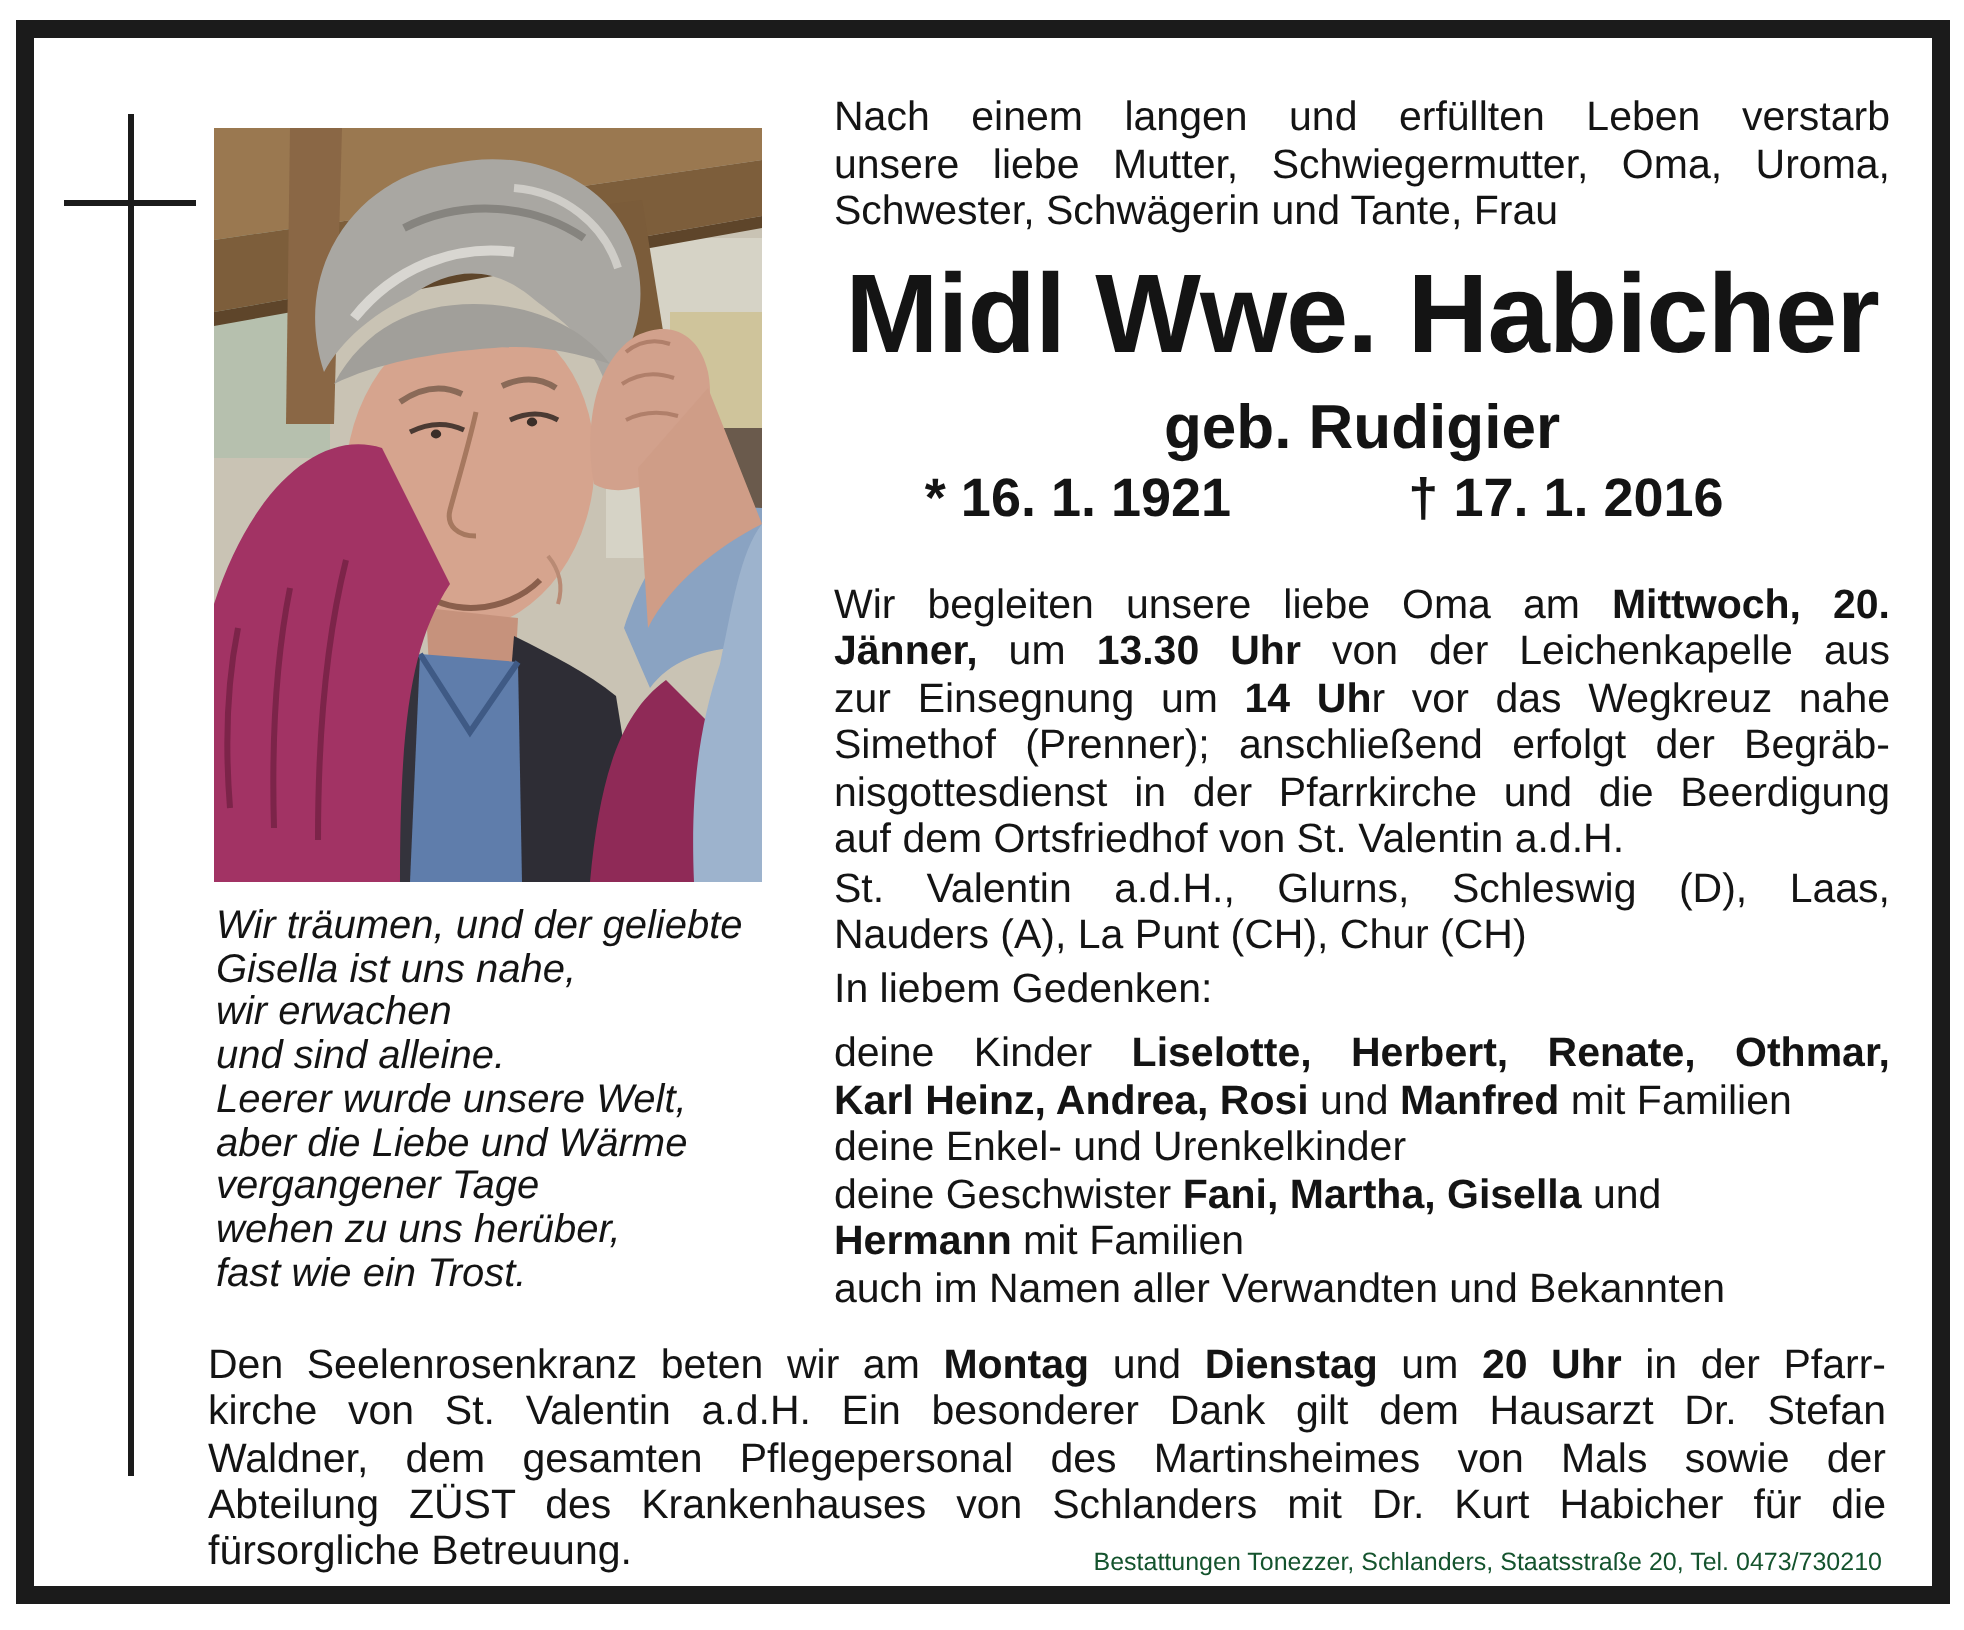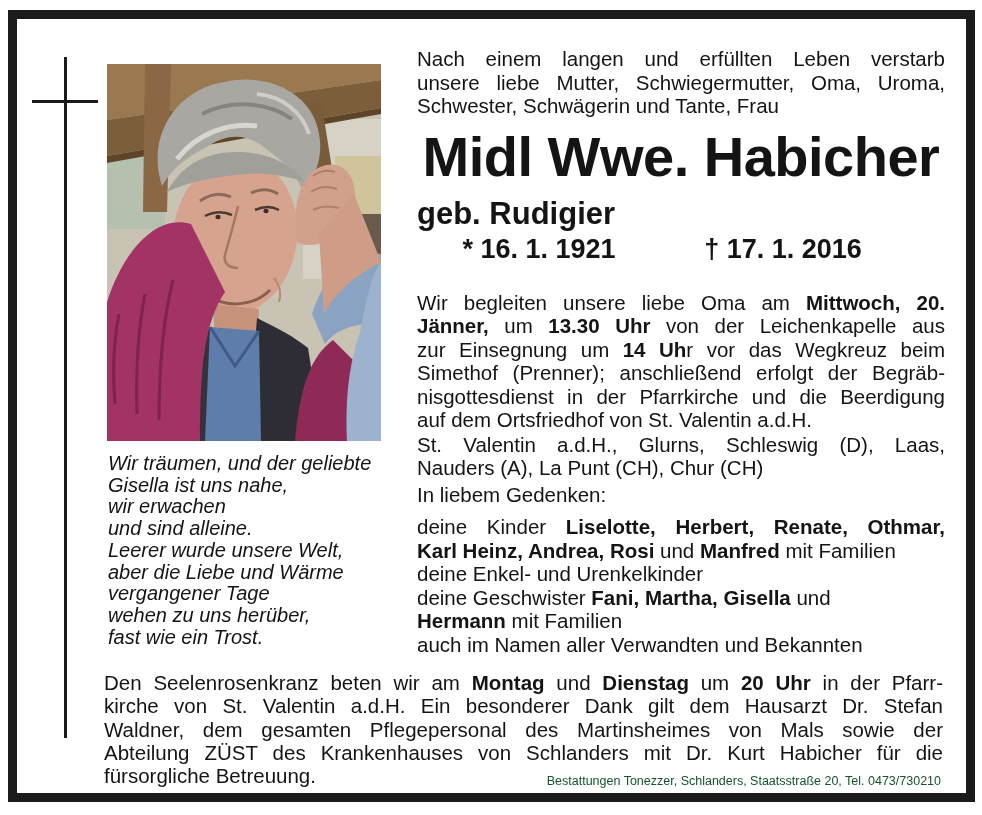--- a/index.html
+++ b/index.html
@@ -15,21 +15,21 @@
   .photo svg{display:block;width:100%;height:100%;}
   .poem{position:absolute;left:108px;top:453px;width:300px;
         font-style:italic;font-size:20px;line-height:21.7px;}
   .rightcol{position:absolute;left:417px;top:0;width:528px;font-size:20.5px;line-height:23.5px;}
   .tline{white-space:normal;}
   .just{text-align:justify;text-align-last:justify;}
   .b{font-weight:700;}
   .intro{margin-top:47px;}
   .title{margin-top:10px;font-size:56px;line-height:58px;font-weight:700;
          text-align:center;letter-spacing:-0.5px;}
-  .geb{margin-top:11px;font-size:31px;line-height:34px;font-weight:700;text-align:left;}
+  .geb{margin-top:11px;font-size:31px;line-height:34px;font-weight:700;text-align:center;}
   .dates{margin-top:4px;display:flex;font-size:27px;line-height:28px;font-weight:700;}
   .dates>div{flex:1;text-align:center;}
   .dates .ddate{padding-right:40px;}
   .para2{margin-top:28px;}
   .places{margin-top:1px;}
   .gedenken{margin-top:3px;line-height:23.5px;}
   .names{margin-top:9px;}
   .bottom{position:absolute;left:104px;top:671px;width:839px;
           font-size:20.5px;line-height:23.3px;}
   .credit{position:absolute;right:41px;top:774px;font-size:12.5px;line-height:14px;
@@ -111,21 +111,21 @@
       </div>
     <div class="title">Midl Wwe. Habicher</div>
     <div class="geb">geb. Rudigier</div>
     <div class="dates">
       <div class="bdate">* 16. 1. 1921</div>
       <div class="ddate">† 17. 1. 2016</div>
     </div>
     <div class="para2">
         <div class="tline just"><span>Wir begleiten unsere liebe Oma am </span><span class="b">Mittwoch, 20.</span></div>
         <div class="tline just"><span class="b">Jänner,</span><span> um </span><span class="b">13.30 Uhr</span><span> von der Leichenkapelle aus</span></div>
-        <div class="tline just"><span>zur Einsegnung um </span><span class="b">14 Uh</span><span>r vor das Wegkreuz beim</span></div>
+        <div class="tline just"><span>zur Einsegnung um </span><span class="b">14 Uh</span><span>r vor das Wegkreuz nahe</span></div>
         <div class="tline just"><span>Simethof (Prenner); anschließend erfolgt der Begräb-</span></div>
         <div class="tline just"><span>nisgottesdienst in der Pfarrkirche und die Beerdigung</span></div>
         <div class="tline"><span>auf dem Ortsfriedhof von St. Valentin a.d.H.</span></div>
       </div>
     <div class="places">
         <div class="tline just"><span>St. Valentin a.d.H., Glurns, Schleswig (D), Laas,</span></div>
         <div class="tline"><span>Nauders (A), La Punt (CH), Chur (CH)</span></div>
       </div>
     <div class="gedenken">In liebem Gedenken:</div>
     <div class="names">

